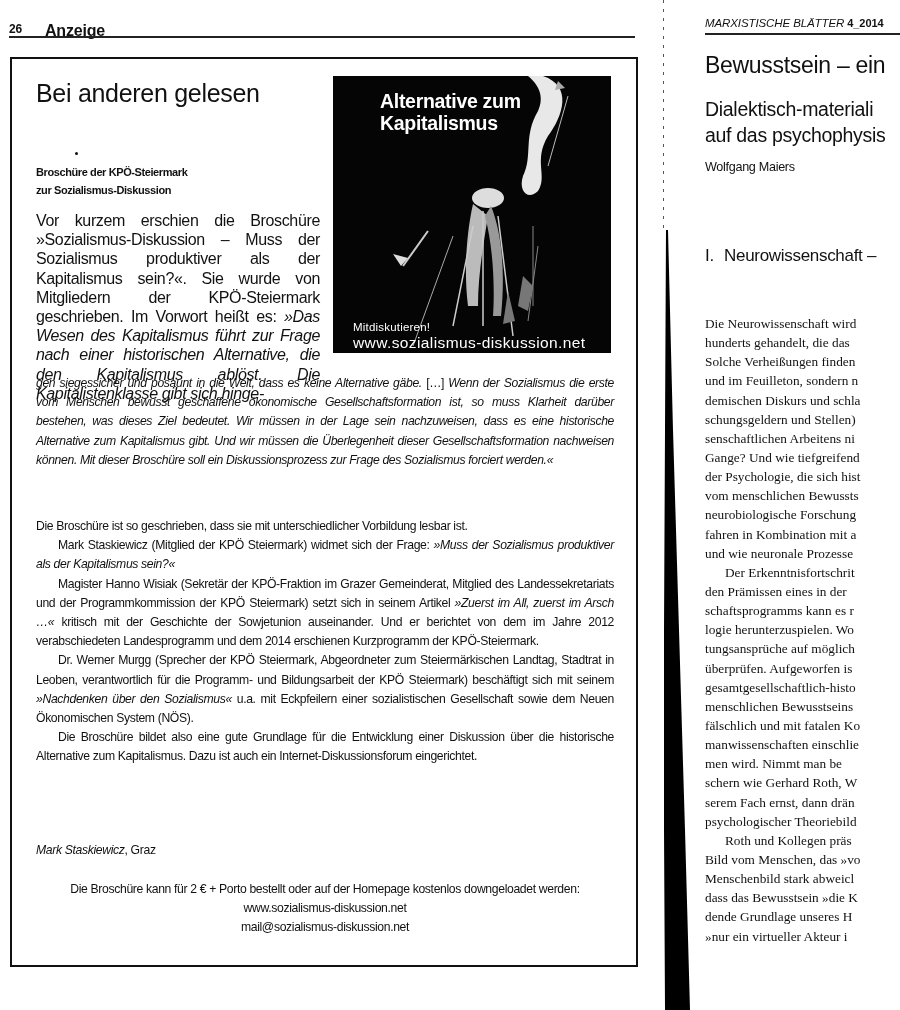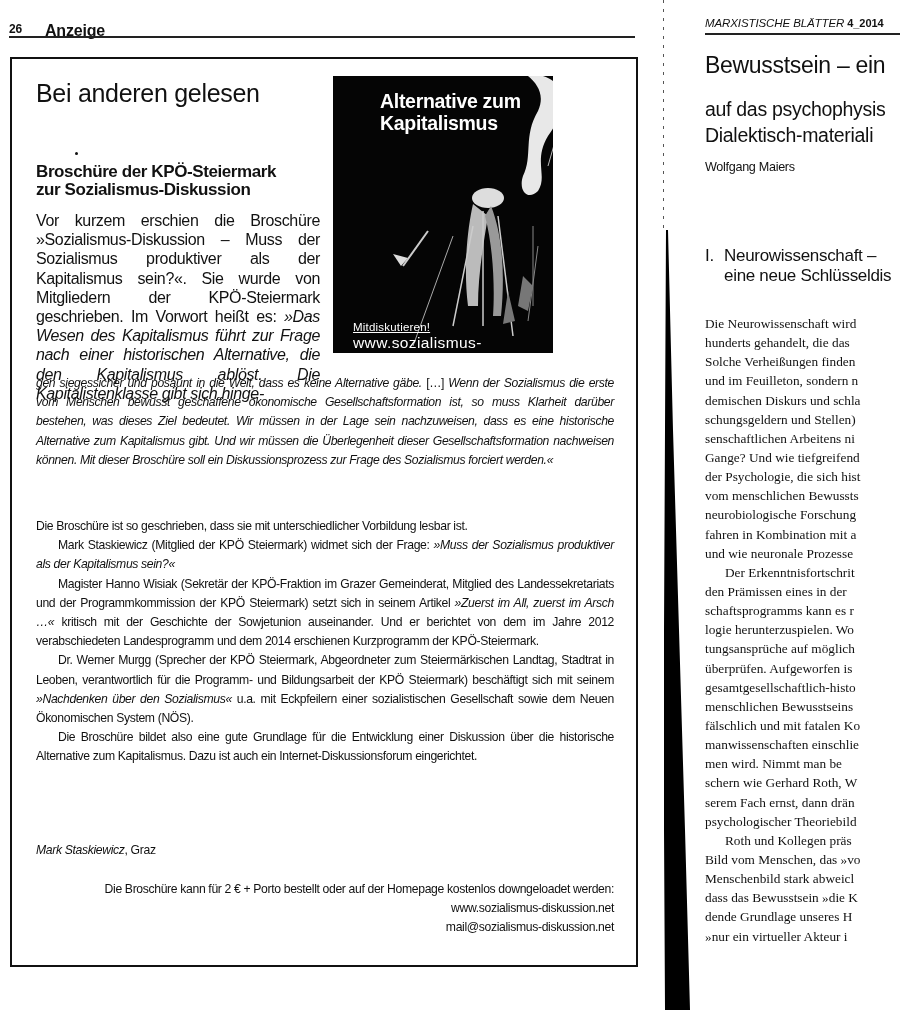--- a/index.html
+++ b/index.html
@@ -9,40 +9,40 @@
   
   .pg-num { position:absolute; left:9px; top:22px; font-size:12px; font-weight:bold; letter-spacing:-0.2px; }
   .pg-sec { position:absolute; left:45px; top:22px; font-size:16px; font-weight:bold; letter-spacing:-0.2px; }
   .left-rule { position:absolute; left:9px; top:36px; width:626px; height:2px; background:#222; }
 
   .ad-frame { position:absolute; left:10px; top:57px; width:628px; height:910px;
               border:2px solid #111; box-sizing:border-box; }
 
   .ad-title { position:absolute; left:36px; top:79px; font-size:25px; letter-spacing:-0.3px; font-weight:normal; }
   .dot { position:absolute; left:75px; top:152px; width:3px; height:3px; background:#111; border-radius:50%; }
-  .ad-sub { position:absolute; left:36px; top:163px; font-size:17px; font-weight:bold; line-height:18px; letter-spacing:-0.4px; }
+  .ad-sub { position:absolute; left:36px; top:163px; font-size:11px; font-weight:bold; line-height:18px; letter-spacing:-0.4px; }
 
-  .ad-image { position:absolute; left:333px; top:76px; width:220px; height:277px; background:#050505; overflow:hidden; }
+  .ad-image { position:absolute; left:333px; top:76px; width:278px; height:277px; background:#050505; overflow:hidden; }
   .ad-image .img-title { position:absolute; left:47px; top:14px; color:#fff; font-size:19.5px; font-weight:bold; line-height:22px; letter-spacing:-0.3px; }
-  .ad-image .img-cta { position:absolute; left:20px; top:245px; color:#fff; font-size:11.5px; letter-spacing:0.2px;text-decoration:underline; }
+  .ad-image .img-cta { position:absolute; left:20px; top:245px; color:#fff; font-size:11.5px; letter-spacing:0.2px; }
   .ad-image .img-url { position:absolute; left:20px; top:258px; color:#fff; font-size:15.5px; letter-spacing:0.4px; }
   .ad-image svg { position:absolute; left:0; top:0; }
 
   .body-narrow { position:absolute; left:36px; top:211px; width:284px; font-size:16px; line-height:19.2px;
                  text-align:justify; letter-spacing:-0.35px; }
   .body-wide { position:absolute; left:36px; width:578px; font-size:12.2px; line-height:19.2px;
                text-align:justify; letter-spacing:-0.35px; }
   .body-wide p, .body-narrow p { margin:0; }
   .indent { text-indent:22px; }
   em { font-style:italic; }
 
   .quote-cont { top:374px; }
   .para2 { top:517px; }
   .sig { top:841px; }
-  .order { top:880px; text-align:right; }
+  .order { top:880px; text-align:center; }
 
   
   .gutter-dots { position:absolute; left:663px; top:0; width:1px; height:230px;
                  background:repeating-linear-gradient(to bottom,#555 0 3px,transparent 3px 9px); }
   .gutter { position:absolute; left:661px; top:230px; width:30px; height:780px; }
 
   
   .rp-header { position:absolute; left:705px; top:17px; font-size:11.5px; font-style:italic; letter-spacing:-0.1px; }
   .rp-header b { font-style:normal; font-weight:bold; font-size:11px; }
   .right-rule { position:absolute; left:705px; top:33px; width:195px; height:2px; background:#222; }
@@ -130,28 +130,27 @@
 </svg>
 
 <div class="rp-header">
   <span>MARXISTISCHE BLÄTTER</span>
   <b>4_2014</b>
 </div>
 <div class="right-rule"></div>
 
 <div class="rp-title">Bewusstsein – ein</div>
 <div class="rp-subtitle">
+  <div>Dialektisch-materiali</div>
   <div>auf das psychophysis</div>
-  <div>Dialektisch-materiali</div>
 </div>
 <div class="rp-author">Wolfgang Maiers</div>
 
 <div class="rp-section">
   <div><span class="num">I.</span><span>Neurowissenschaft –</span></div>
-  <div class="l2">eine neue Schlüsseldis</div>
 </div>
 
 <div class="rp-body" id="rp-body">
     <div>Die Neurowissenschaft wird</div>
     <div>hunderts gehandelt, die das</div>
     <div>Solche Verheißungen finden</div>
     <div>und im Feuilleton, sondern n</div>
     <div>demischen Diskurs und schla</div>
     <div>schungsgeldern und Stellen)</div>
     <div>senschaftlichen Arbeitens ni</div>

